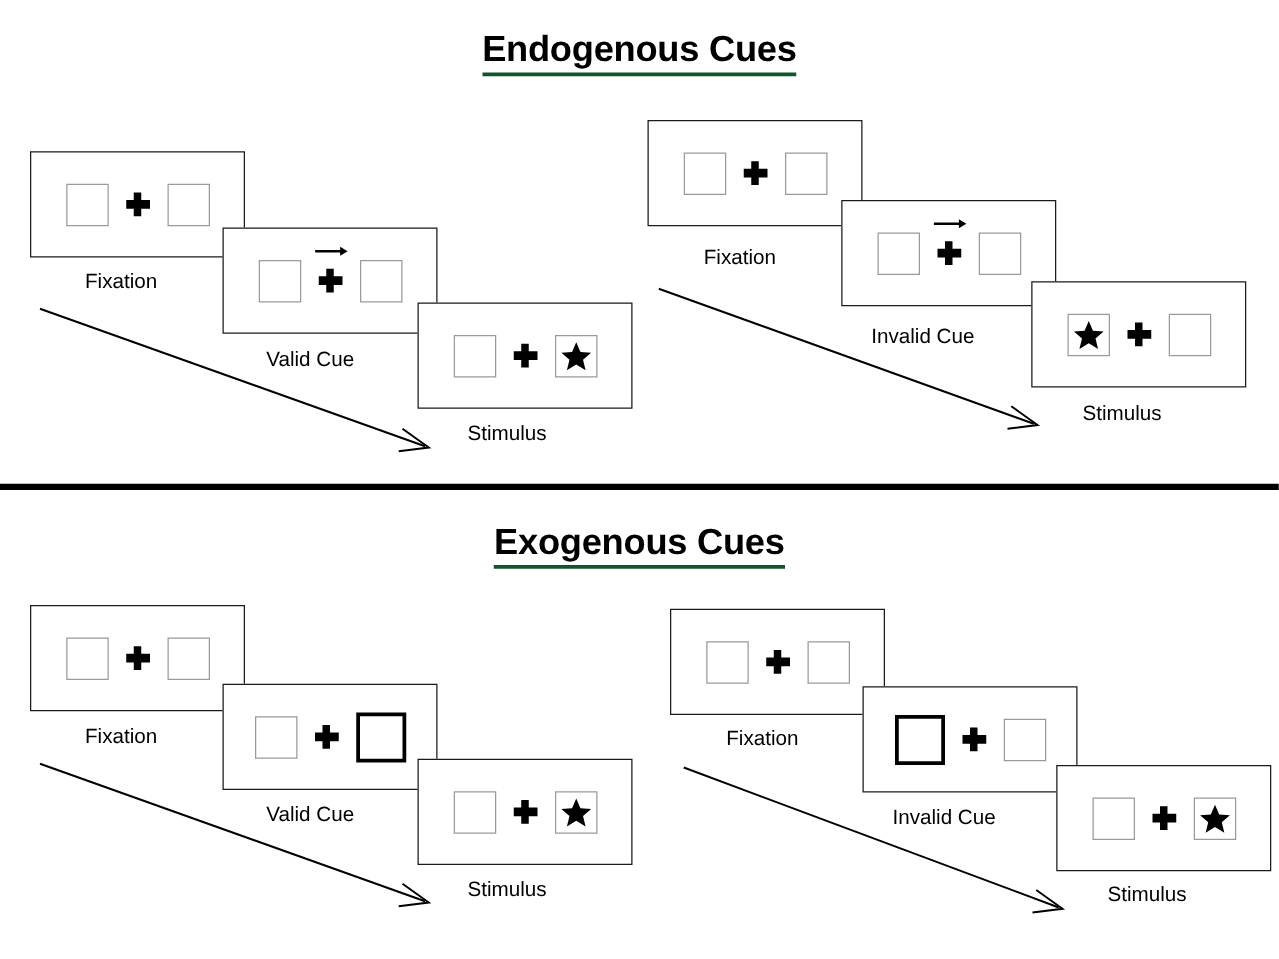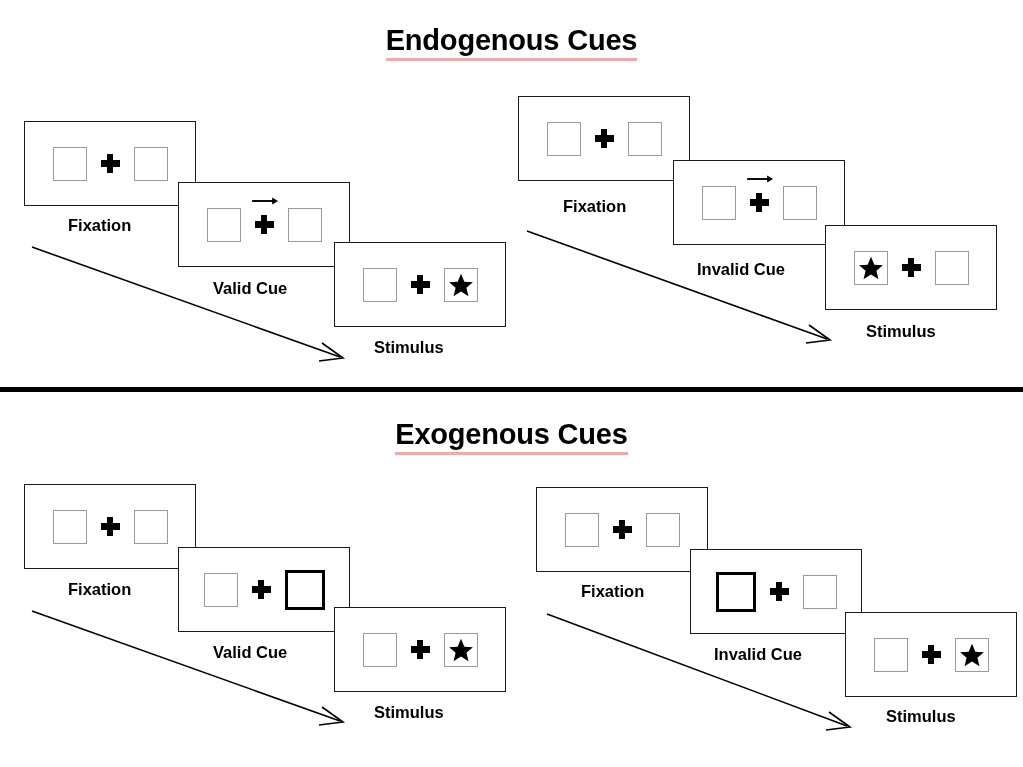--- a/index.html
+++ b/index.html
@@ -18,21 +18,21 @@
     position:absolute;
     width:1023px;
     text-align:center;
     font-weight:bold;
     font-size:29px;
     color:#000;
     letter-spacing:-0.2px;
   }
   .title-underline{
     display:inline-block;
-    border-bottom:3px solid #fca5a5;
+    border-bottom:3px solid #14532d;
     padding-bottom:1px;
   }
 
   .divider{
     position:absolute;
     left:0;top:387px;
     width:1023px;height:5px;
     background:#000;
   }
 
@@ -96,21 +96,21 @@
     left:50%;
     transform:translateX(-46%);
     width:28px;height:11px;
   }
   .cue-arrow line, .cue-arrow polyline{stroke:#000;stroke-width:1.9;fill:none;}
   .cue-arrow polygon{fill:#000;}
 
   
   .caption{
     position:absolute;
-    font-weight:bold;
+    font-weight:normal;
     font-size:16.5px;
     color:#000;
     white-space:nowrap;
     z-index:3;
   }
 
   
   .flow-arrow{
     position:absolute;
     z-index:0;

